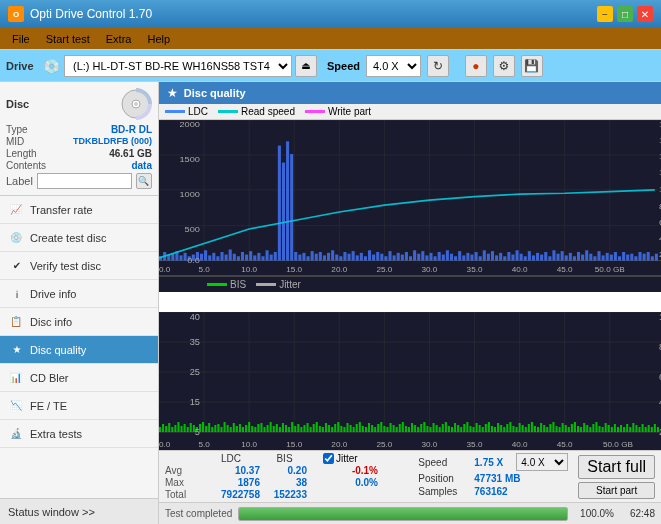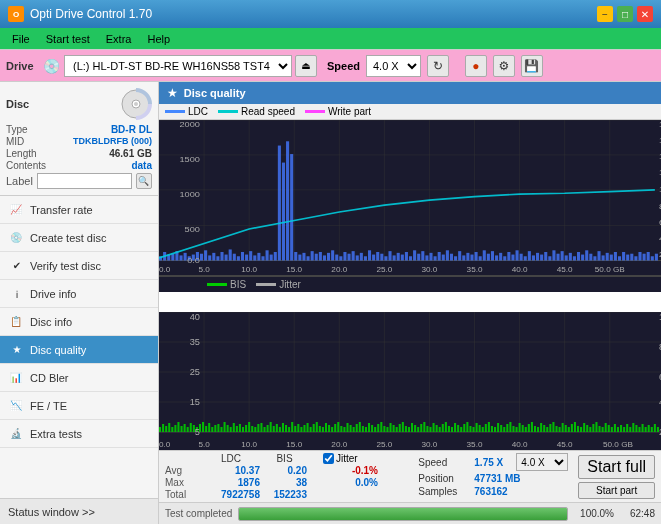--- a/index.html
+++ b/index.html
@@ -9,25 +9,25 @@
     .title-bar { background: linear-gradient(to bottom, #4a9fd4, #2a7ab8); height: 28px; display: flex; align-items: center; justify-content: space-between; padding: 0 8px; color: white; font-size: 12px; }
     .title-bar-left { display: flex; align-items: center; gap: 6px; }
     .title-bar-icon { width: 16px; height: 16px; background: #ff8c00; border-radius: 2px; display: flex; align-items: center; justify-content: center; font-size: 8px; color: white; font-weight: bold; }
     .title-bar-controls { display: flex; gap: 4px; }
     .title-ctrl { width: 16px; height: 16px; border: none; cursor: pointer; font-size: 10px; display: flex; align-items: center; justify-content: center; border-radius: 2px; }
     .title-ctrl.minimize { background: #ffc107; color: #333; }
     .title-ctrl.maximize { background: #4caf50; color: white; }
     .title-ctrl.close { background: #f44336; color: white; }
 
     
-    .menu-bar { background: #22c55e; height: 22px; display: flex; align-items: center; padding: 0 4px; border-bottom: 1px solid #ccc; }
+    .menu-bar { background: #a16207; height: 22px; display: flex; align-items: center; padding: 0 4px; border-bottom: 1px solid #ccc; }
     .menu-item { padding: 2px 8px; cursor: pointer; font-size: 11px; border-radius: 2px; }
 
     
-    .toolbar { background: #f9a8d4; height: 32px; display: flex; align-items: center; padding: 0 6px; gap: 6px; border-bottom: 1px solid #ccc; }
+    .toolbar { background: #7dd3fc; height: 32px; display: flex; align-items: center; padding: 0 6px; gap: 6px; border-bottom: 1px solid #ccc; }
     .toolbar-label { font-size: 11px; font-weight: bold; color: #333; margin-right: 4px; }
     .drive-select { height: 22px; border: 1px solid #aaa; background: white; font-size: 11px; padding: 0 4px; min-width: 200px; }
     .toolbar-btn { height: 22px; width: 22px; background: #e8e8e8; border: 1px solid #aaa; cursor: pointer; display: flex; align-items: center; justify-content: center; font-size: 10px; border-radius: 2px; }
     .speed-label { font-size: 11px; font-weight: bold; margin-left: 4px; }
     .speed-select { height: 22px; border: 1px solid #aaa; background: white; font-size: 11px; padding: 0 2px; width: 55px; }
     .toolbar-icon-btn { height: 22px; width: 22px; background: #e8e8e8; border: 1px solid #aaa; cursor: pointer; display: flex; align-items: center; justify-content: center; font-size: 12px; border-radius: 2px; color: #333; }
 
     
     .main { display: flex; height: calc(524px - 82px); }
 

